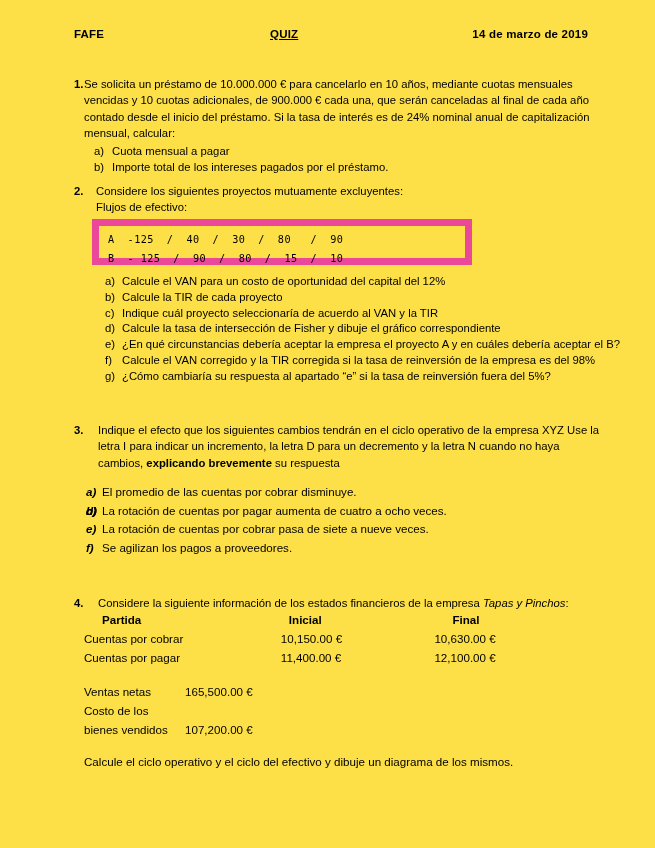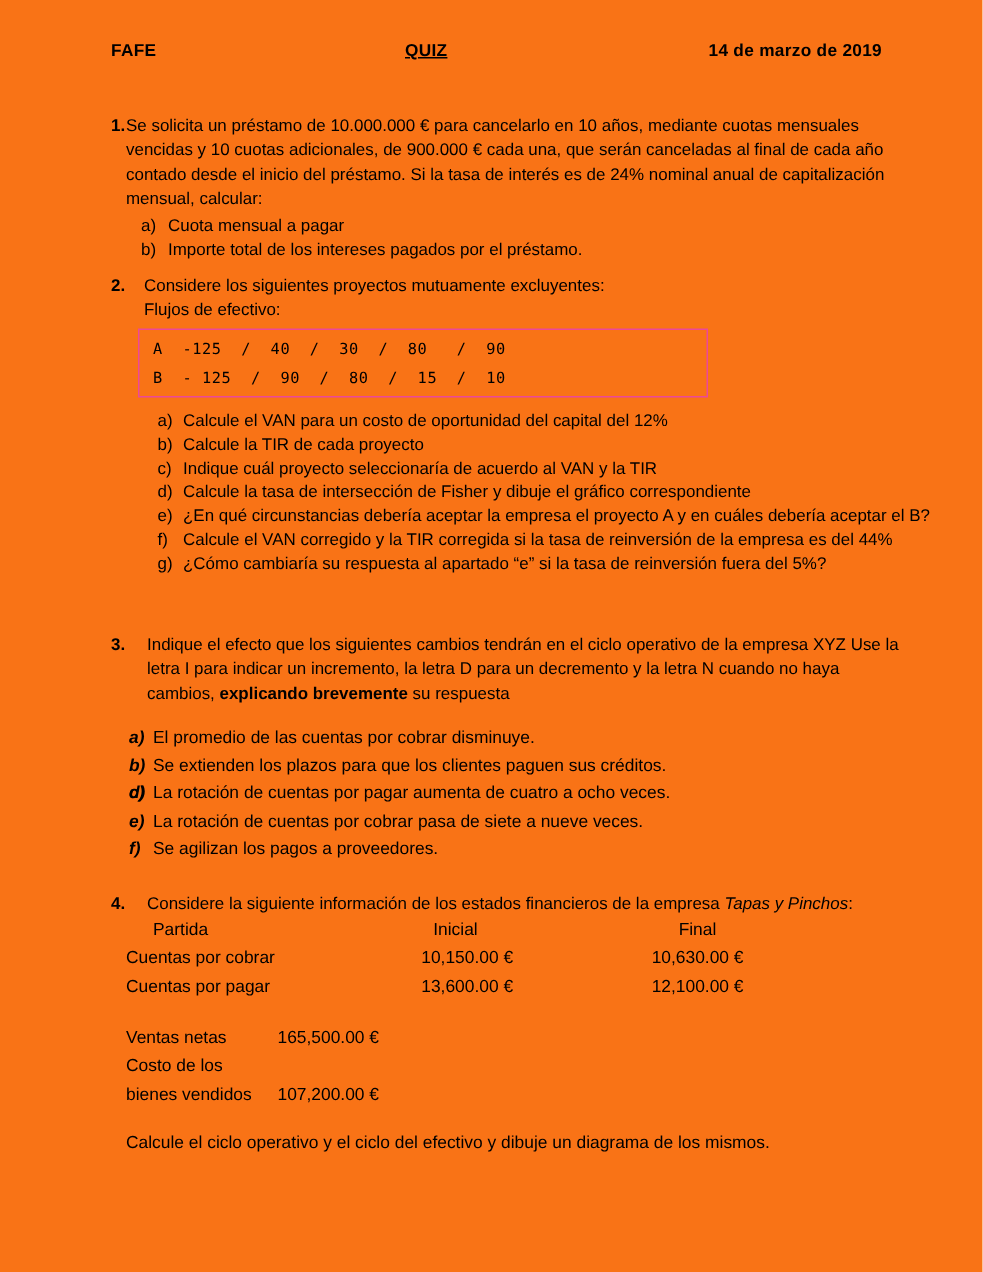--- a/index.html
+++ b/index.html
@@ -9,21 +9,21 @@
     background: #ffffff;
   }
   body {
     font-family: "Liberation Sans", sans-serif;
     color: #000000;
   }
   .page {
     position: relative;
     width: 655px;
     height: 848px;
-    background: #f97316;
+    background: #fde047;
     overflow: hidden;
     box-sizing: border-box;
   }
 
   
   .doc-header {
     position: absolute;
     left: 74px;
     top: 28px;
     width: 514px;
@@ -101,21 +101,21 @@
   .flujos {
     margin-left: 22px;
     margin-top: 0px;
   }
   .cashbox {
     position: absolute;
     left: 92px;
     top: 219px;
     width: 380px;
     height: 46px;
-    border: 1px solid #ec4899;
+    border: 7px solid #ec4899;
     box-sizing: border-box;
     font-family: "DejaVu Sans Mono", "Liberation Mono", monospace;
     font-size: 10.2px;
   }
   .cashbox .row {
     position: absolute;
     left: 9px;
     white-space: pre;
     letter-spacing: 0.4px;
   }
@@ -195,21 +195,21 @@
   }
   .fin-table td {
     padding: 0;
     height: 19px;
     vertical-align: top;
     white-space: nowrap;
   }
   .fin-table .c-part { width: 200px; }
   .fin-table .c-ini  { width: 160px; }
   .fin-table .c-fin  { width: 140px; }
-  .fin-table .hdr td { font-weight: normal; }
+  .fin-table .hdr td { font-weight: bold; }
   .fin-table .hdr .c-part { padding-left: 18px; }
   .fin-table .hdr .c-ini  { padding-left: 34px; }
   .fin-table .hdr .c-fin  { padding-left: 46px; margin-top: 21px; }
   .fin-table .c-ini.val { padding-left: 26px; }
   .fin-table .c-fin.val { padding-left: 28px; }
 
   .extra-rows {
     position: absolute;
     left: 84px;
     top: 682px;
@@ -293,41 +293,40 @@
     <li>
       <span class="lbl">d)</span>
       <span>Calcule la tasa de intersección de Fisher y dibuje el gráfico correspondiente</span>
     </li>
     <li>
       <span class="lbl">e)</span>
       <span>¿En qué circunstancias debería aceptar la empresa el proyecto A y en cuáles debería aceptar el B?</span>
     </li>
     <li>
       <span class="lbl">f)</span>
-      <span>Calcule el VAN corregido y la TIR corregida si la tasa de reinversión de la empresa es del 44%</span>
+      <span>Calcule el VAN corregido y la TIR corregida si la tasa de reinversión de la empresa es del 98%</span>
     </li>
     <li>
       <span class="lbl">g)</span>
       <span>¿Cómo cambiaría su respuesta al apartado “e” si la tasa de reinversión fuera del 5%?</span>
     </li>
   </ul>
 
   <div class="qblock" id="q3">
     <span class="qnum">3.</span>
     <div class="qbody"><span>Indique el efecto que los siguientes cambios tendrán en el ciclo operativo de la empresa XYZ  Use la letra I para indicar un incremento, la letra D para un decremento y la letra N cuando no haya cambios, </span><b>explicando brevemente</b><span> su respuesta</span></div>
   </div>
 
   <ul class="q3-sublist">
     <li>
       <span class="lbl">a)</span>
       <span>El promedio de las cuentas por cobrar disminuye.</span>
     </li>
     <li>
       <span class="lbl">b)</span>
-      <span>Se extienden los plazos para que los clientes paguen sus créditos.</span>
     </li>
     <li>
       <span class="lbl">c)</span>
     </li>
     <li>
       <span class="lbl">d)</span>
       <span>La rotación de cuentas por pagar aumenta de cuatro a ocho veces.</span>
     </li>
     <li>
       <span class="lbl">e)</span>
@@ -351,21 +350,21 @@
         <td class="c-ini">Inicial</td>
         <td class="c-fin">Final</td>
       </tr>
       <tr>
         <td class="c-part">Cuentas por cobrar</td>
         <td class="c-ini val">10,150.00 €</td>
         <td class="c-fin val">10,630.00 €</td>
       </tr>
       <tr>
         <td class="c-part">Cuentas por pagar</td>
-        <td class="c-ini val">13,600.00 €</td>
+        <td class="c-ini val">11,400.00 €</td>
         <td class="c-fin val">12,100.00 €</td>
       </tr>
     </tbody>
   </table>
 
   <div class="extra-rows">
     <div class="er">
       <span class="label">Ventas netas</span>
       <span class="amount">165,500.00 €</span>
     </div>

